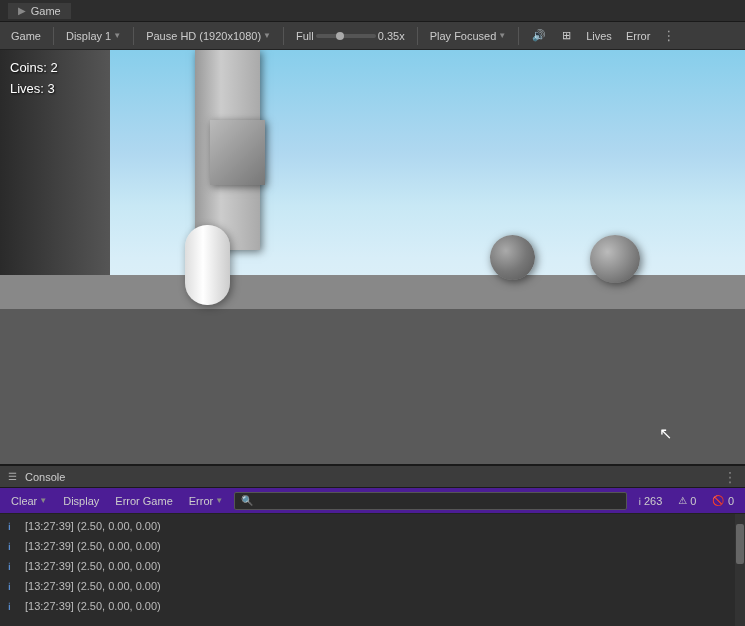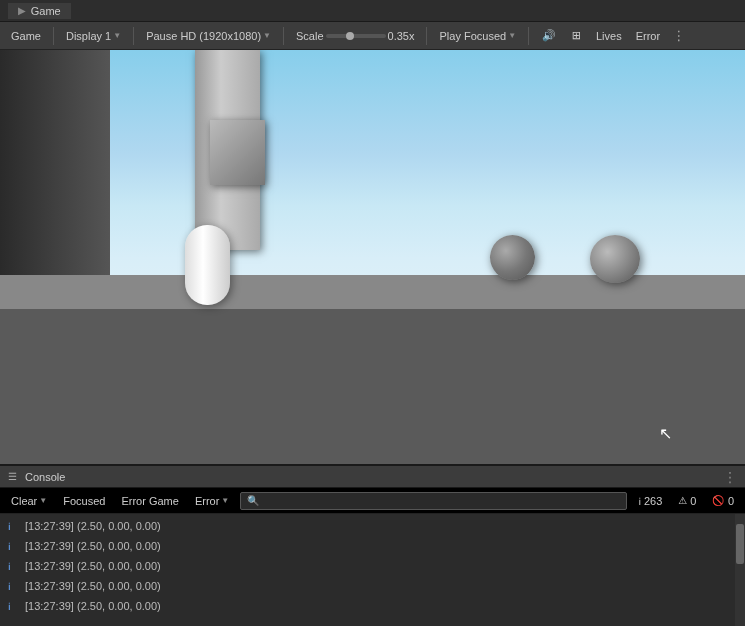--- a/index.html
+++ b/index.html
@@ -205,21 +205,21 @@
       border-bottom: 1px solid #1a1a1a;
       gap: 8px;
     }
     #console-header .console-icon { font-size: 10px; color: #aaa; }
     #console-header .console-title { font-size: 11px; color: #ccc; font-weight: normal; }
     #console-header .dots { margin-left: auto; color: #888; font-size: 14px; cursor: pointer; }
 
     
     #console-toolbar {
       height: 26px;
-      background: #000000;
+      background: #4c1d95;
       display: flex;
       align-items: center;
       padding: 0 6px;
       gap: 6px;
       border-bottom: 1px solid #222;
     }
     .console-btn {
       font-size: 11px;
       color: #ccc;
       cursor: pointer;
@@ -305,21 +305,21 @@
     <span>Display 1</span>
     <span class="dropdown-arrow">▼</span>
   </div>
   <div class="toolbar-sep"></div>
   <div class="toolbar-item">
     <span>Pause HD (1920x1080)</span>
     <span class="dropdown-arrow">▼</span>
   </div>
   <div class="toolbar-sep"></div>
   <div class="toolbar-item">
-    <span>Scale</span>
+    <span>Full</span>
     <span class="scale-track">
         <span class="scale-thumb"></span>
       </span>
     <span>0.35x</span>
   </div>
   <div class="toolbar-sep"></div>
   <div class="toolbar-item">
     <span>Play Focused</span>
     <span class="dropdown-arrow">▼</span>
   </div>
@@ -342,38 +342,42 @@
 <div id="game-view">
   <div id="sky"></div>
   <div id="left-dark"></div>
   <div id="platform-surface"></div>
   <div id="floor-area"></div>
   <div id="pillar-tall"></div>
   <div id="box"></div>
   <div id="capsule"></div>
   <div id="sphere1"></div>
   <div id="sphere2"></div>
+  <div id="hud">
+    <div>Coins: 2</div>
+    <div>Lives: 3</div>
+  </div>
   <div id="cursor">↖</div>
 </div>
 
 <div id="console-panel">
 
   <div id="console-header">
     <span class="console-icon">☰</span>
     <span class="console-title">Console</span>
     <span class="dots">⋮</span>
   </div>
 
   <div id="console-toolbar">
     <div class="console-btn">
       <span>Clear</span>
       <span style="font-size:8px;color:#888;">▼</span>
     </div>
     <div class="console-btn">
-      <span>Focused</span>
+      <span>Display</span>
     </div>
     <div class="console-btn">
       <span>Error Game</span>
     </div>
     <div class="console-btn">
       <span>Error</span>
       <span style="font-size:8px;color:#888;">▼</span>
     </div>
     <div class="search-box">
       <span class="search-icon">🔍</span>

